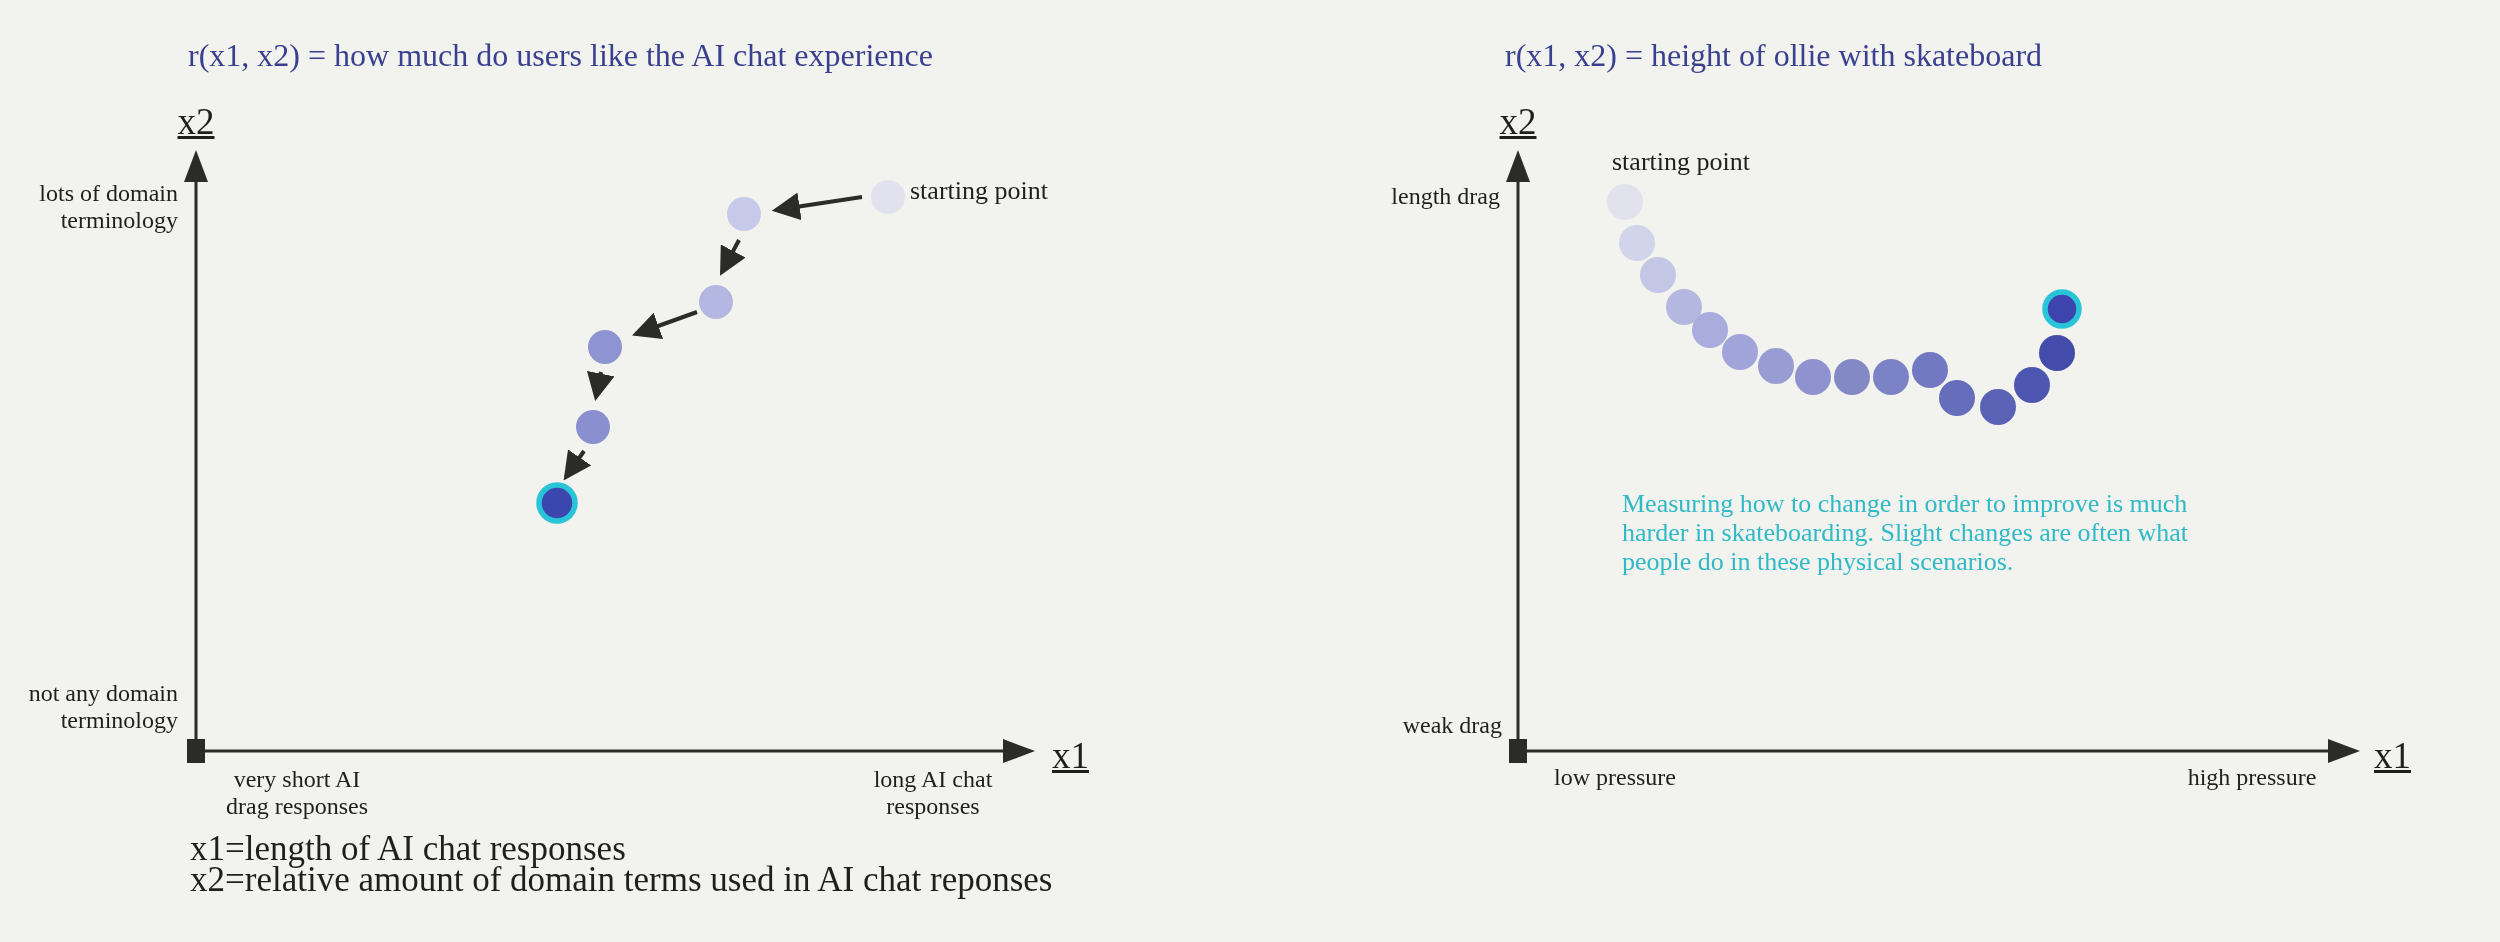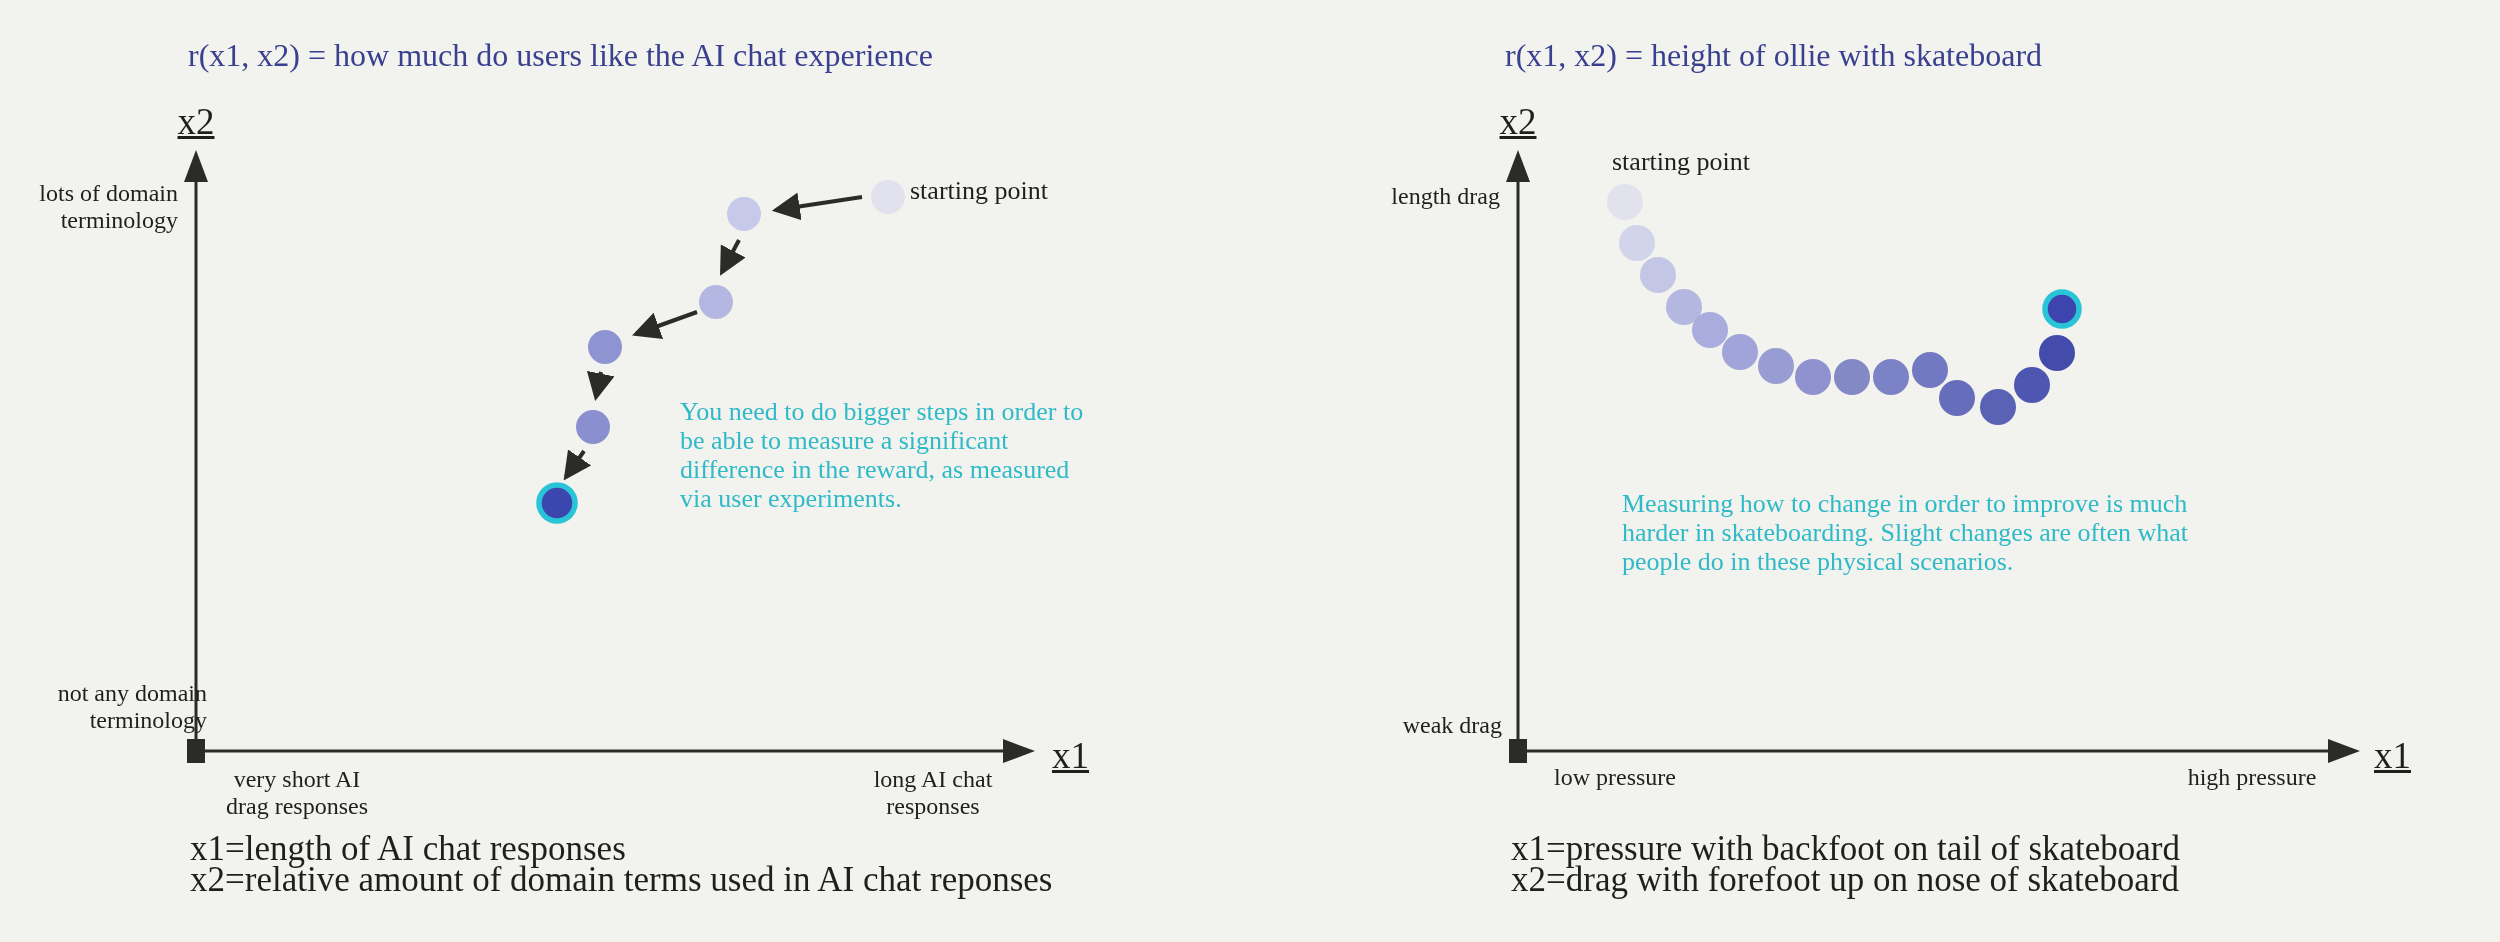--- a/index.html
+++ b/index.html
@@ -79,37 +79,33 @@
   </svg>
 
 <div class="panel" style="left:0;width:1250px;">
   <div class="lbl title" style="left:188px;top:38px;">r(x1, x2) = how much do users like the AI chat experience</div>
 
   <div class="lbl axis-var" style="left:172px;top:102px;width:48px;text-align:center;">x2</div>
 
   <div class="lbl tick right" style="left:28px;top:180px;width:150px;">lots of domain
 terminology</div>
 
-  <div class="lbl tick right" style="left:28px;top:680px;width:150px;margin-left:29px;">not any domain
+  <div class="lbl tick right" style="left:28px;top:680px;width:150px;">not any domain
 terminology</div>
 
   <div class="lbl axis-var" style="left:1052px;top:736px;">x1</div>
 
   <div class="lbl tick center" style="left:197px;top:766px;width:200px;">very short AI
 drag responses</div>
 
   <div class="lbl tick center" style="left:833px;top:766px;width:200px;">long AI chat
 responses</div>
 
   <div class="lbl start-label" style="left:910px;top:177px;">starting point</div>
 
-  <div class="lbl annotation" style="left:680px;top:397px;">You need to do bigger steps in order to
-be able to measure a significant
-difference in the reward, as measured
-via user experiments.</div>
 
   <div class="lbl footer" style="left:190px;top:833px;">x1=length of AI chat responses
 x2=relative amount of domain terms used in AI chat reponses</div>
 </div>
 
 <div class="panel" style="left:1250px;width:1250px;">
   <div class="lbl title" style="left:255px;top:38px;">r(x1, x2) = height of ollie with skateboard</div>
 
   <div class="lbl axis-var" style="left:244px;top:102px;width:48px;text-align:center;">x2</div>
 
@@ -122,15 +118,13 @@
   <div class="lbl tick center" style="left:265px;top:764px;width:200px;">low pressure</div>
 
   <div class="lbl tick center" style="left:902px;top:764px;width:200px;">high pressure</div>
 
   <div class="lbl start-label" style="left:362px;top:148px;">starting point</div>
 
   <div class="lbl annotation" style="left:372px;top:489px;">Measuring how to change in order to improve is much
 harder in skateboarding. Slight changes are often what
 people do in these physical scenarios.</div>
 
-  <div class="lbl footer" style="left:261px;top:833px;">x1=pressure with backfoot on tail of skateboard
-x2=drag with forefoot up on nose of skateboard</div>
 </div>
 
 </body></html>

